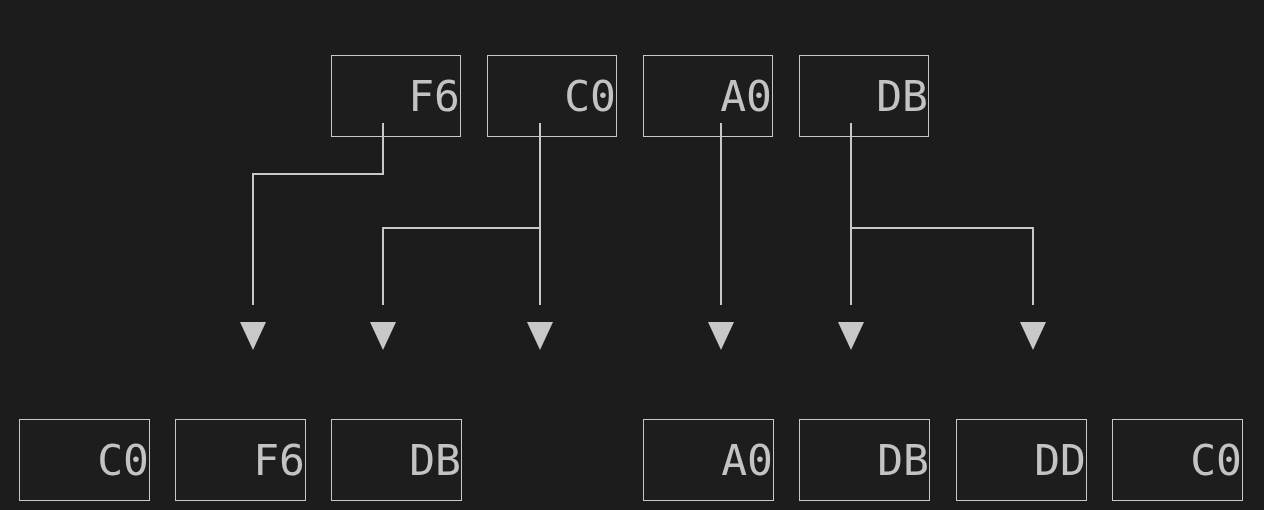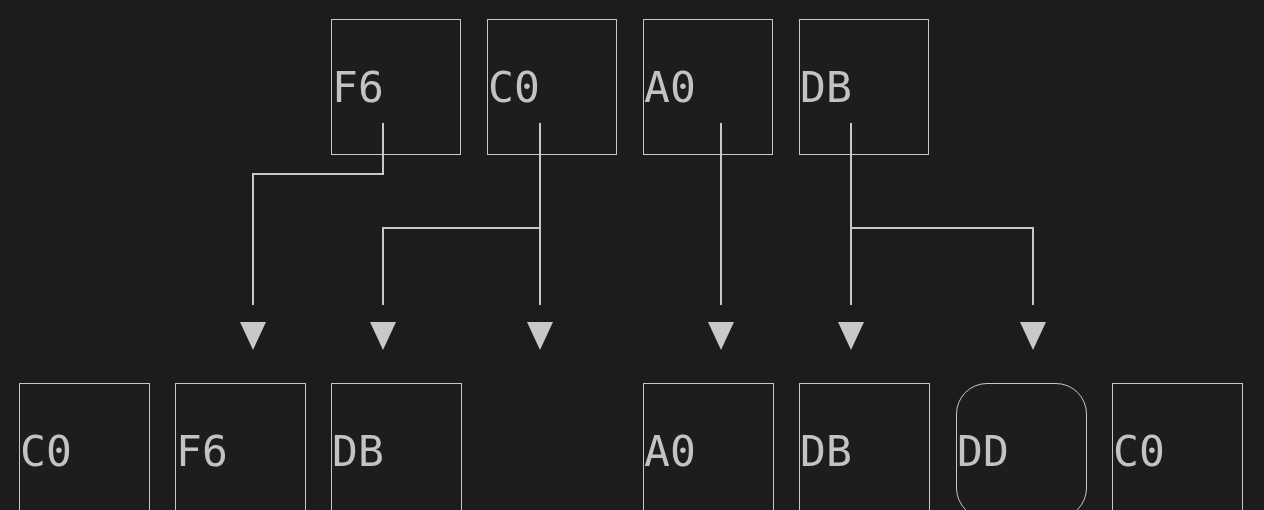--- a/index.html
+++ b/index.html
@@ -17,27 +17,28 @@
     position: relative;
     width: 1264px;
     height: 510px;
     background: var(--bg);
     overflow: hidden;
     font-family: "DejaVu Sans Mono", monospace;
   }
   .node {
     position: absolute;
     width: 130px;
-    height: 136px;
+    height: 82px;
     border: 1.5px solid var(--line);
     background: var(--box-fill);
     box-sizing: border-box;
     display: flex;
     align-items: center;
-    justify-content: flex-start;
+    justify-content: flex-end;
+    margin-top: 36px;
   }
   .node span {
     color: var(--text);
     font-size: 43px;
     line-height: 1;
   }
   .seg {
     position: absolute;
     background: var(--line);
   }
@@ -96,20 +97,20 @@
   </div>
   <div class="node" style="left:331px; top:383px; width:131px;">
     <span>DB</span>
   </div>
   <div class="node" style="left:643px; top:383px; width:131px;">
     <span>A0</span>
   </div>
   <div class="node" style="left:799px; top:383px; width:131px;">
     <span>DB</span>
   </div>
-  <div class="node" style="left:956px; top:383px; width:131px;border-radius:31px;">
+  <div class="node" style="left:956px; top:383px; width:131px;">
     <span>DD</span>
   </div>
   <div class="node" style="left:1112px; top:383px; width:131px;">
     <span>C0</span>
   </div>
 
 </div>
 
 </body></html>

